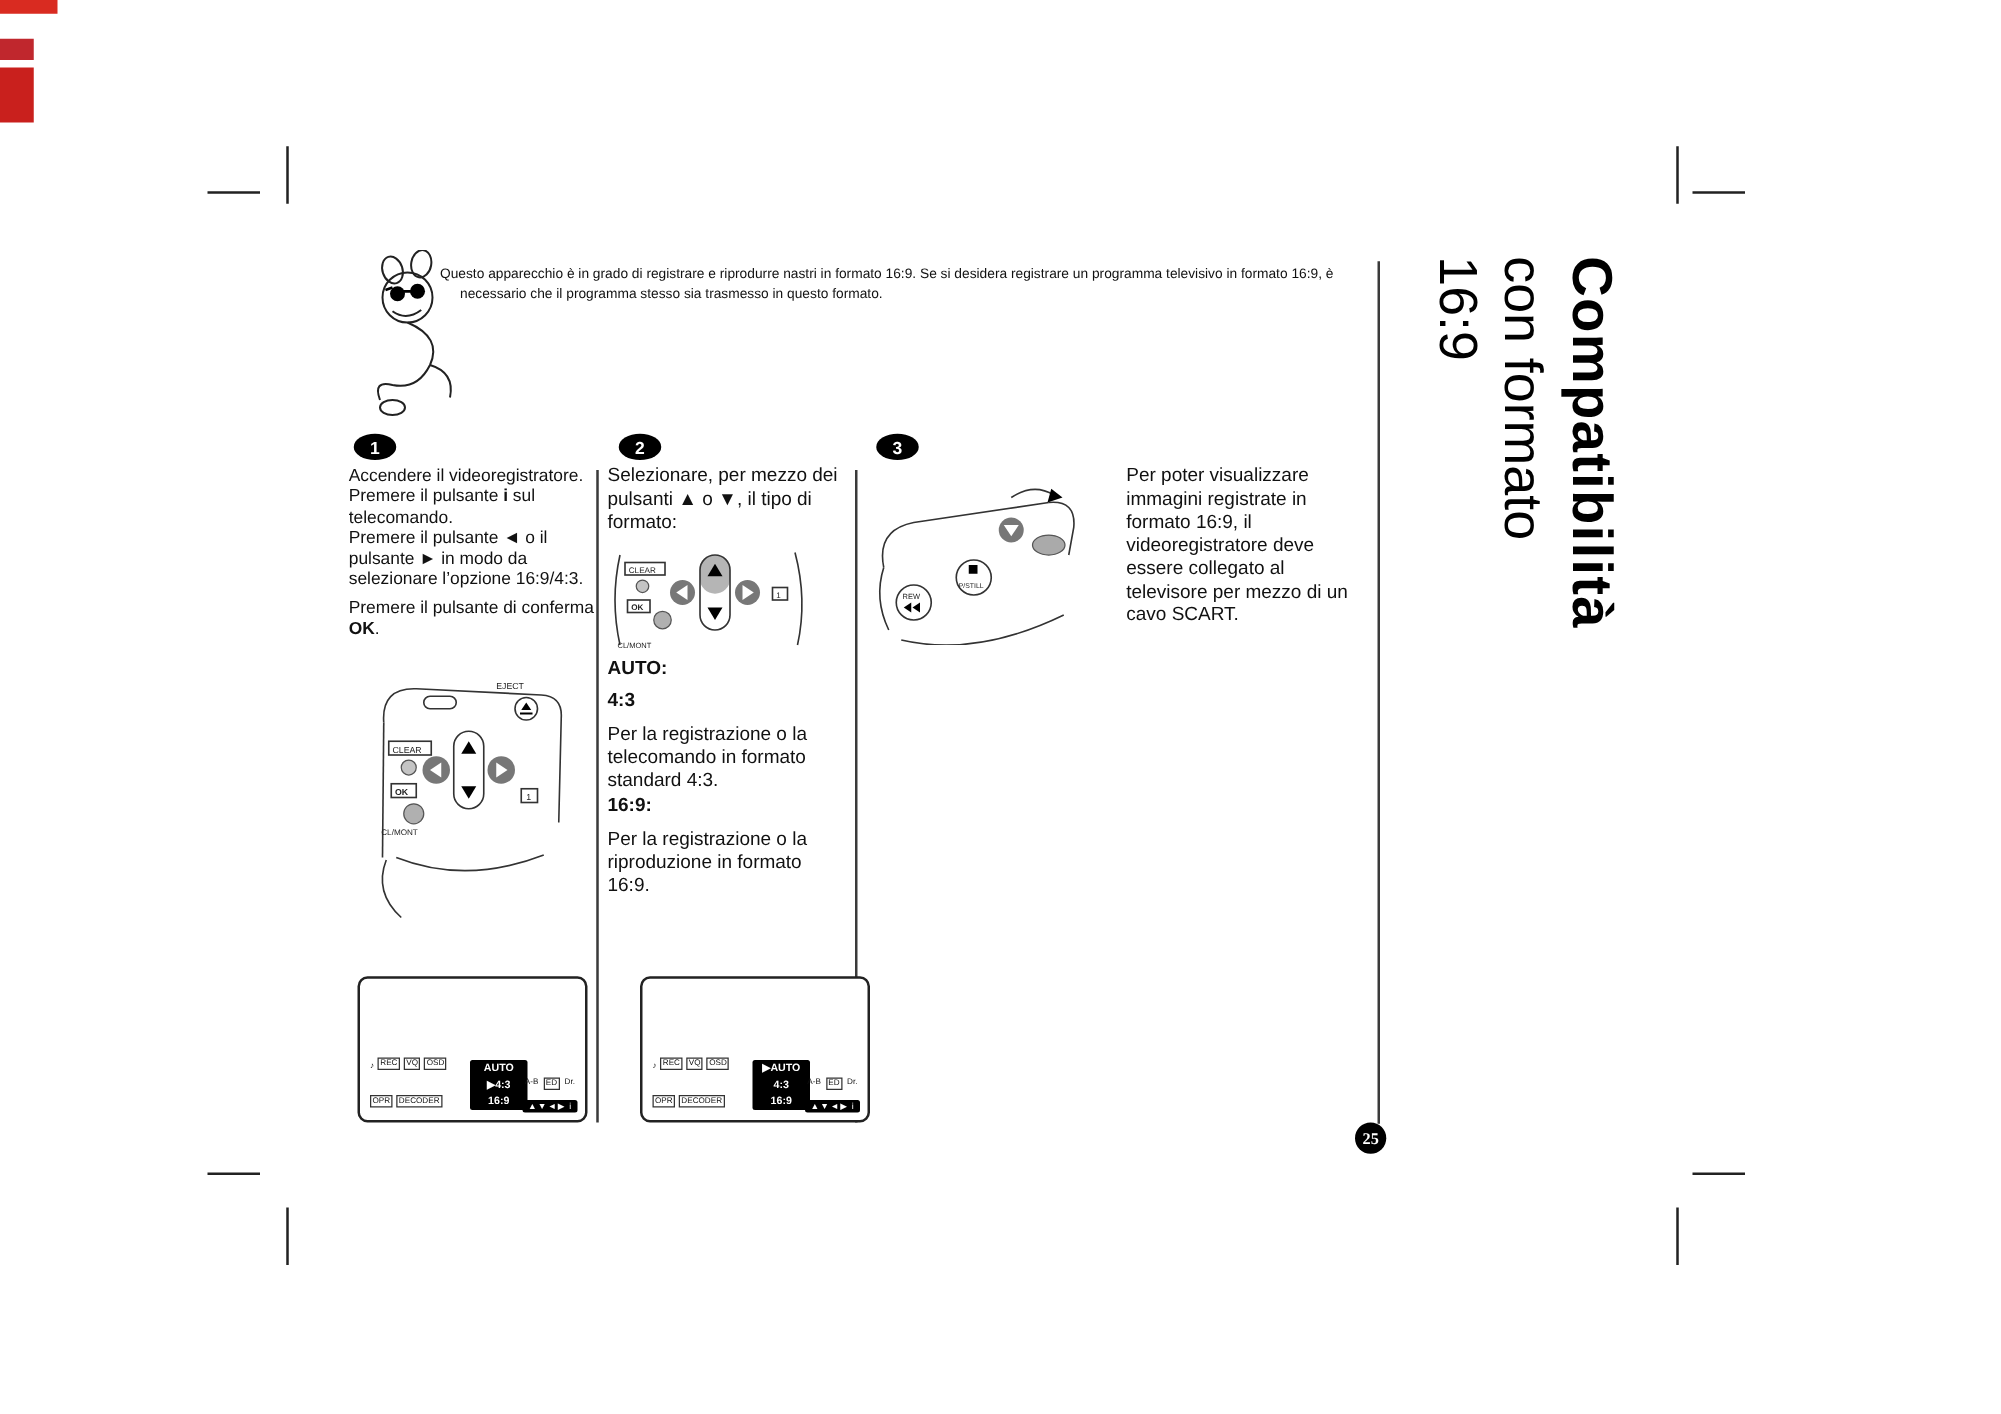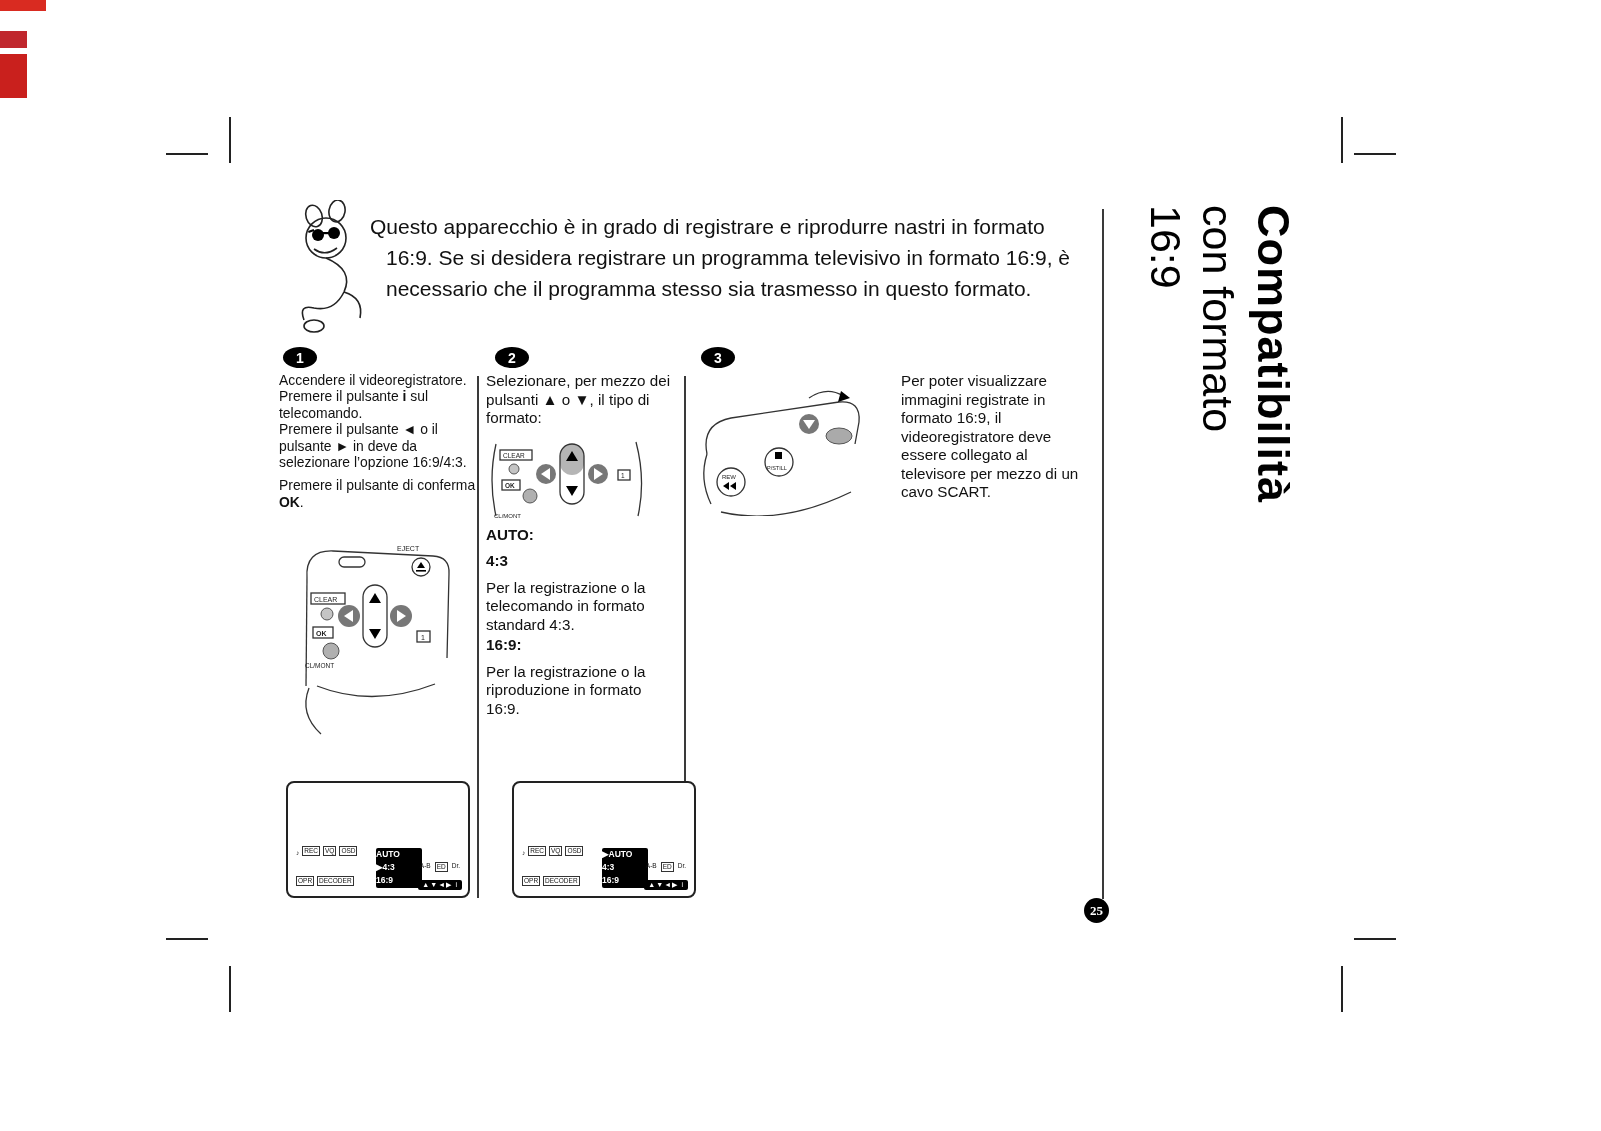--- a/index.html
+++ b/index.html
@@ -4,39 +4,39 @@
 <style>
   *{margin:0;padding:0;box-sizing:border-box}
   html,body{width:1601px;height:1131px}
   body{background:#fff;font-family:"Liberation Sans",sans-serif;color:#111;position:relative;overflow:hidden}
   .abs{position:absolute}
   
   .redmark{position:absolute;left:0;background:#d92b21}
   .cropH{position:absolute;height:2px;background:#222}
   .cropV{position:absolute;width:2px;background:#222}
   
-  .intro{position:absolute;left:370px;top:211px;width:724px;font-size:21px;line-height:1.48;padding-left:16px;text-indent:-16px}
+  .intro{position:absolute;left:352px;top:211px;width:724px;font-size:11px;line-height:1.48;padding-left:16px;text-indent:-16px}
   
   .badge{position:absolute;width:34px;height:21px;background:#000;border-radius:50%;color:#fff;font-weight:bold;font-size:14px;display:flex;align-items:center;justify-content:center}
   
   .col{position:absolute;line-height:1.22}
   .col p{margin:0 0 8px 0}
   .col1{font-size:13.9px;line-height:1.18}
   .col1 p{margin:0 0 7px 0}
   .col1 p.tight{margin-bottom:0}
   .col2,.col3,.col4{font-size:15.2px}
   .h{font-weight:bold;margin:1px 0 0 0}
   
   .vrule{position:absolute;width:1.5px;background:#3a3a3a}
   
   .osd{position:absolute;width:184px;height:117px;border:2px solid #222;border-radius:8px;background:#fff}
   .osd-row1{position:absolute;left:8px;bottom:40px;display:flex;gap:3px;font-size:6.5px;align-items:flex-end}
   .osd-row2{position:absolute;left:8px;bottom:10px;display:flex;gap:3px;font-size:6.5px}
   .bx{border:1px solid #333;padding:0 1px;line-height:8px;display:inline-block}
-  .osd-menu{position:absolute;left:88px;bottom:8px;width:46px;height:40px;background:#000;color:#fff;font-size:8.5px;font-weight:bold;line-height:13px;border-radius:2px}
+  .osd-menu{position:absolute;left:88px;bottom:8px;width:46px;height:40px;background:#000;color:#fff;font-size:8.5px;font-weight:bold;text-align:center;line-height:13px;border-radius:2px}
   .osd-right{position:absolute;right:8px;bottom:24px;display:flex;gap:4px;font-size:6.5px}
   .osd-nav{position:absolute;right:6px;bottom:6px;background:#000;color:#fff;font-size:7px;letter-spacing:1px;padding:1px 4px;border-radius:2px}
   
   .title-wrap{position:absolute;left:1140px;top:205px;height:660px;writing-mode:vertical-rl;text-orientation:mixed;white-space:nowrap;color:#000}
   .t1{font-size:45px;font-weight:bold;line-height:58px;letter-spacing:1px}
   .t2{font-size:43px;font-weight:400;line-height:52px}
   .t3{font-size:43px;font-weight:400;line-height:52px}
   
   .pagenum{position:absolute;left:1084px;top:898px;width:25px;height:25px;border-radius:50%;background:#000;color:#fff;font-size:13px;font-weight:bold;display:flex;align-items:center;justify-content:center;font-family:"Liberation Serif",serif}
   svg{display:block}
@@ -84,21 +84,21 @@
 <div class="badge" style="left:283px;top:347px">1</div>
 <div class="badge" style="left:495px;top:347px">2</div>
 <div class="badge" style="left:701px;top:347px">3</div>
 
 <div class="vrule" style="left:477px;top:376px;height:522px"></div>
 <div class="vrule" style="left:684px;top:376px;height:522px"></div>
 <div class="vrule" style="left:1102px;top:209px;height:690px"></div>
 
 <div class="col col1" style="left:279px;top:372px;width:197px">
   <p class="tight"><span>Accendere il videoregistratore. Premere il pulsante </span><b>i</b><span> sul telecomando.</span></p>
-  <p>Premere il pulsante ◄ o il pulsante ► in deve da selezionare l’opzione 16:9/4:3.</p>
+  <p>Premere il pulsante ◄ o il pulsante ► in modo da selezionare l’opzione 16:9/4:3.</p>
   <p><span>Premere il pulsante di conferma </span><b>OK</b><span>.</span></p>
 
   <svg class="remote1" width="170" height="200" viewBox="0 0 170 200">
     <g stroke="#333" stroke-width="1.3" fill="none">
       <path d="M20 42 Q18 14 46 15 L146 20 Q163 21 162 38 L160 122"></path>
       <path d="M20 42 L19 150"></path>
       <path d="M30 150 Q86 172 148 148"></path>
       <path d="M22 152 Q12 178 34 198"></path>
       <rect x="52" y="21" width="26" height="10" rx="5"></rect>
       <circle cx="134" cy="31" r="9"></circle>

